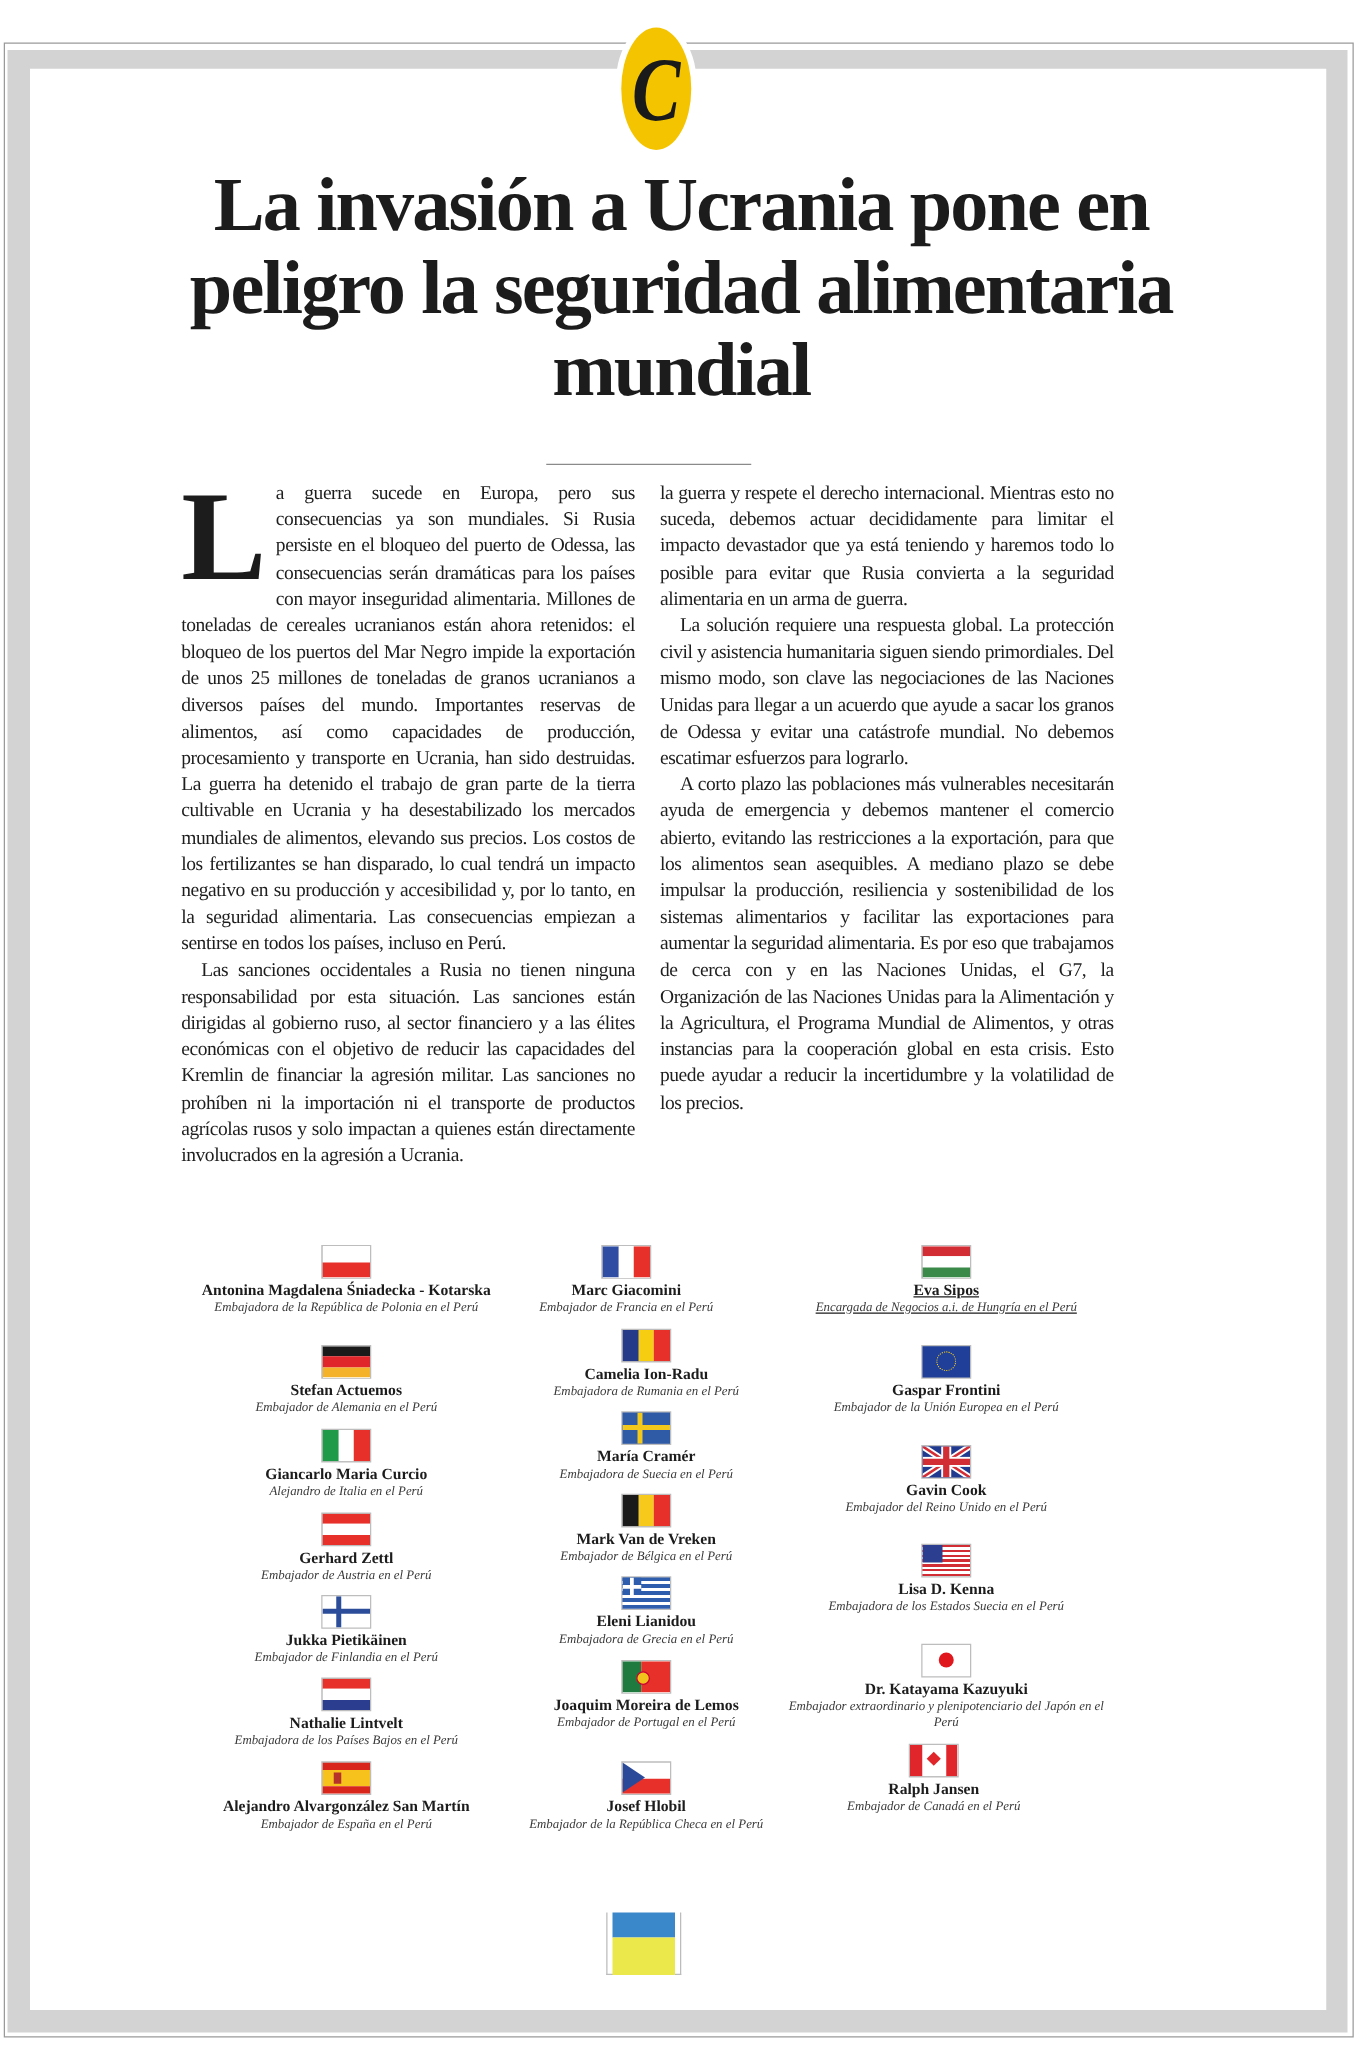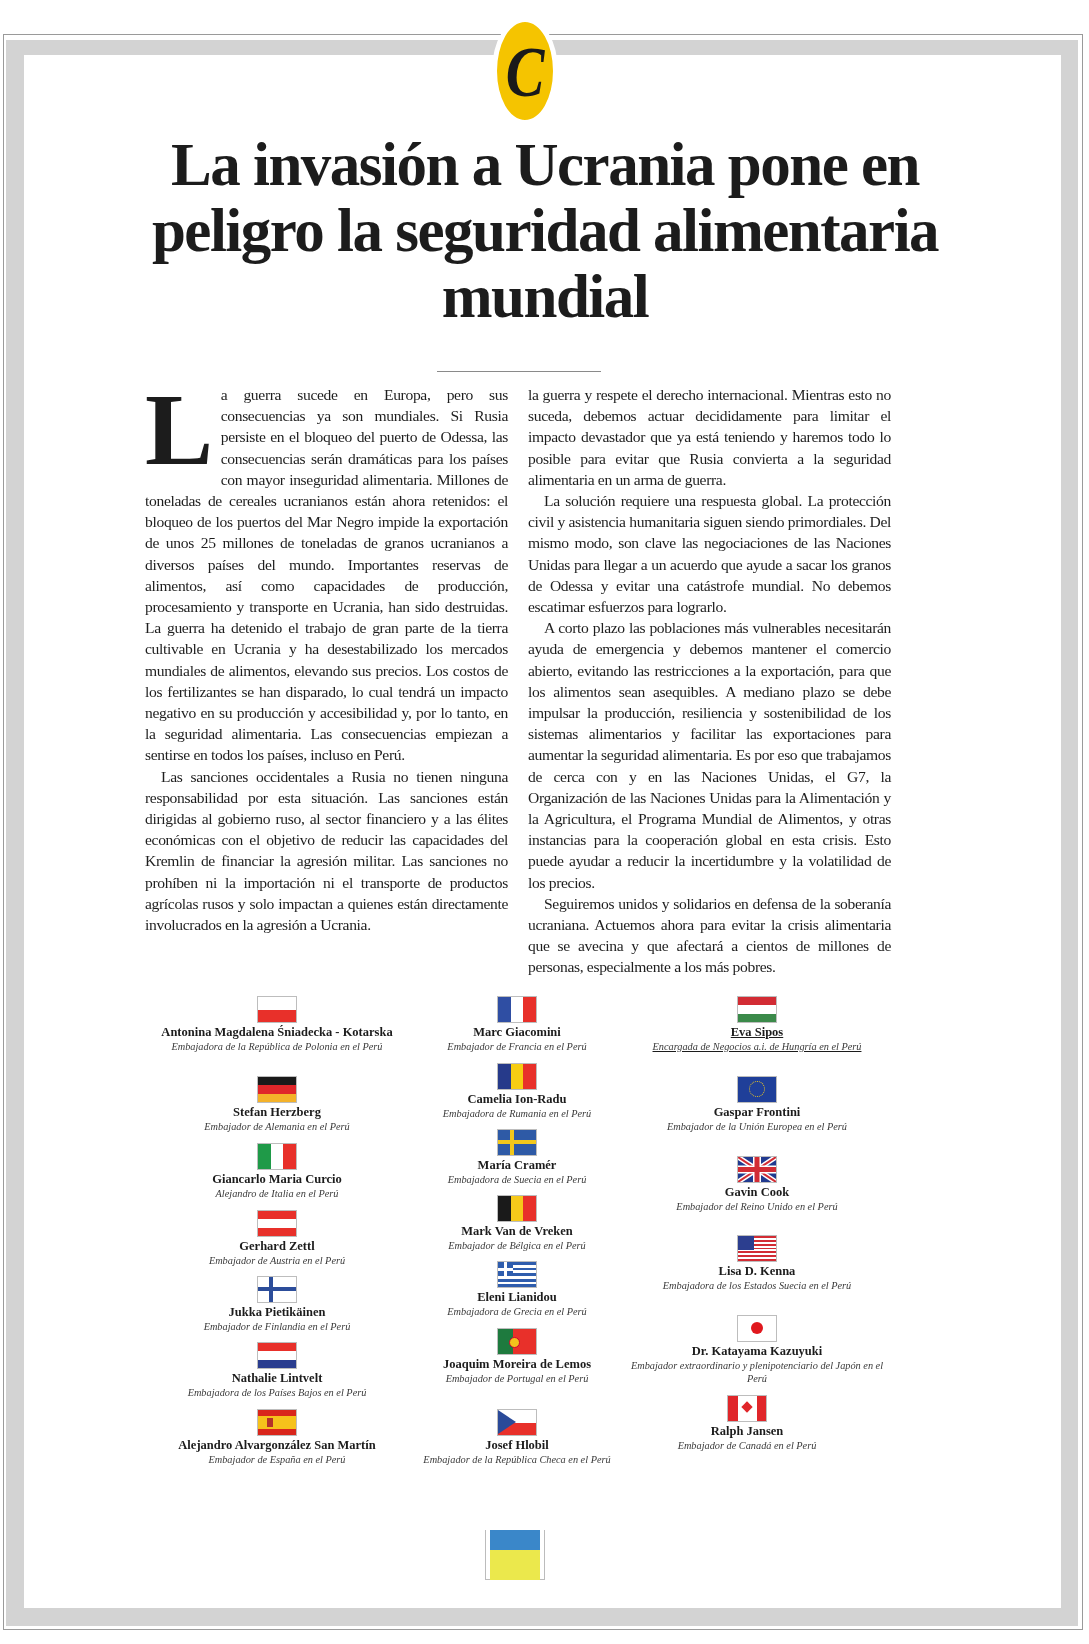--- a/index.html
+++ b/index.html
@@ -45,42 +45,41 @@
 
 <div class="col col1">
   <p class="first"><span class="dropcap">L</span><span>a guerra sucede en Europa, pero sus consecuencias ya son mundiales. Si Rusia persiste en el bloqueo del puerto de Odessa, las consecuencias serán dramáticas para los países con mayor inseguridad alimentaria. Millones de toneladas de cereales ucranianos están ahora retenidos: el bloqueo de los puertos del Mar Negro impide la exportación de unos 25 millones de toneladas de granos ucranianos a diversos países del mundo. Importantes reservas de alimentos, así como capacidades de producción, procesamiento y transporte en Ucrania, han sido destruidas. La guerra ha detenido el trabajo de gran parte de la tierra cultivable en Ucrania y ha desestabilizado los mercados mundiales de alimentos, elevando sus precios. Los costos de los fertilizantes se han disparado, lo cual tendrá un impacto negativo en su producción y accesibilidad y, por lo tanto, en la seguridad alimentaria. Las consecuencias empiezan a sentirse en todos los países, incluso en Perú.</span></p>
   <p>Las sanciones occidentales a Rusia no tienen ninguna responsabilidad por esta situación. Las sanciones están dirigidas al gobierno ruso, al sector financiero y a las élites económicas con el objetivo de reducir las capacidades del Kremlin de financiar la agresión militar. Las sanciones no prohíben ni la importación ni el transporte de productos agrícolas rusos y solo impactan a quienes están directamente involucrados en la agresión a Ucrania.</p>
 </div>
 
 <div class="col col2">
   <p class="first">la guerra y respete el derecho internacional. Mientras esto no suceda, debemos actuar decididamente para limitar el impacto devastador que ya está teniendo y haremos todo lo posible para evitar que Rusia convierta a la seguridad alimentaria en un arma de guerra.</p>
   <p>La solución requiere una respuesta global. La protección civil y asistencia humanitaria siguen siendo primordiales. Del mismo modo, son clave las negociaciones de las Naciones Unidas para llegar a un acuerdo que ayude a sacar los granos de Odessa y evitar una catástrofe mundial. No debemos escatimar esfuerzos para lograrlo.</p>
   <p>A corto plazo las poblaciones más vulnerables necesitarán ayuda de emergencia y debemos mantener el comercio abierto, evitando las restricciones a la exportación, para que los alimentos sean asequibles. A mediano plazo se debe impulsar la producción, resiliencia y sostenibilidad de los sistemas alimentarios y facilitar las exportaciones para aumentar la seguridad alimentaria. Es por eso que trabajamos de cerca con y en las Naciones Unidas, el G7, la Organización de las Naciones Unidas para la Alimentación y la Agricultura, el Programa Mundial de Alimentos, y otras instancias para la cooperación global en esta crisis. Esto puede ayudar a reducir la incertidumbre y la volatilidad de los precios.</p>
-  <p>Seguiremos unidos y solidarios en defensa de la soberanía ucraniana. Actuemos ahora para evitar la crisis alimentaria que se avecina y que afectará a cientos de millones de personas, especialmente a los más pobres.</p>
 </div>
 
 <div class="sig" style="left:147px;top:997px;">
   <div class="flag">
       <div class="stripes-h">
         <div style="background:#fff"></div>
         <div style="background:#e8302a"></div>
       </div>
     </div>
   <div class="sig-name">Antonina Magdalena Śniadecka - Kotarska</div>
   <div class="sig-title">Embajadora de la República de Polonia en el Perú</div>
 </div>
 <div class="sig" style="left:147px;top:1077px;">
   <div class="flag">
       <div class="stripes-h">
         <div style="background:#1a1a1a"></div>
         <div style="background:#e0262a"></div>
         <div style="background:#f4b22a"></div>
       </div>
     </div>
-  <div class="sig-name">Stefan Herzberg</div>
+  <div class="sig-name">Stefan Actuemos</div>
   <div class="sig-title">Embajador de Alemania en el Perú</div>
 </div>
 <div class="sig" style="left:147px;top:1144px;">
   <div class="flag">
       <div class="stripes-v">
         <div style="background:#1f9a48"></div>
         <div style="background:#fff"></div>
         <div style="background:#e8302a"></div>
       </div>
     </div>
@@ -123,21 +122,21 @@
         <div style="background:#d9261c;flex:1"></div>
         <div style="background:#f6c21b;flex:2"></div>
         <div style="background:#d9261c;flex:1"></div>
       </div>
       <div style="position:absolute;left:9px;top:8px;width:6px;height:9px;background:#b5312a"></div>
     </div>
   <div class="sig-name">Alejandro Alvargonzález San Martín</div>
   <div class="sig-title">Embajador de España en el Perú</div>
 </div>
 
-<div class="sig" style="left:387px;top:997px;">
+<div class="sig" style="left:371px;top:997px;">
   <div class="flag">
       <div class="stripes-v">
         <div style="background:#2f4ea3"></div>
         <div style="background:#fff"></div>
         <div style="background:#e8302a"></div>
       </div>
     </div>
   <div class="sig-name">Marc Giacomini</div>
   <div class="sig-title">Embajador de Francia en el Perú</div>
 </div>

